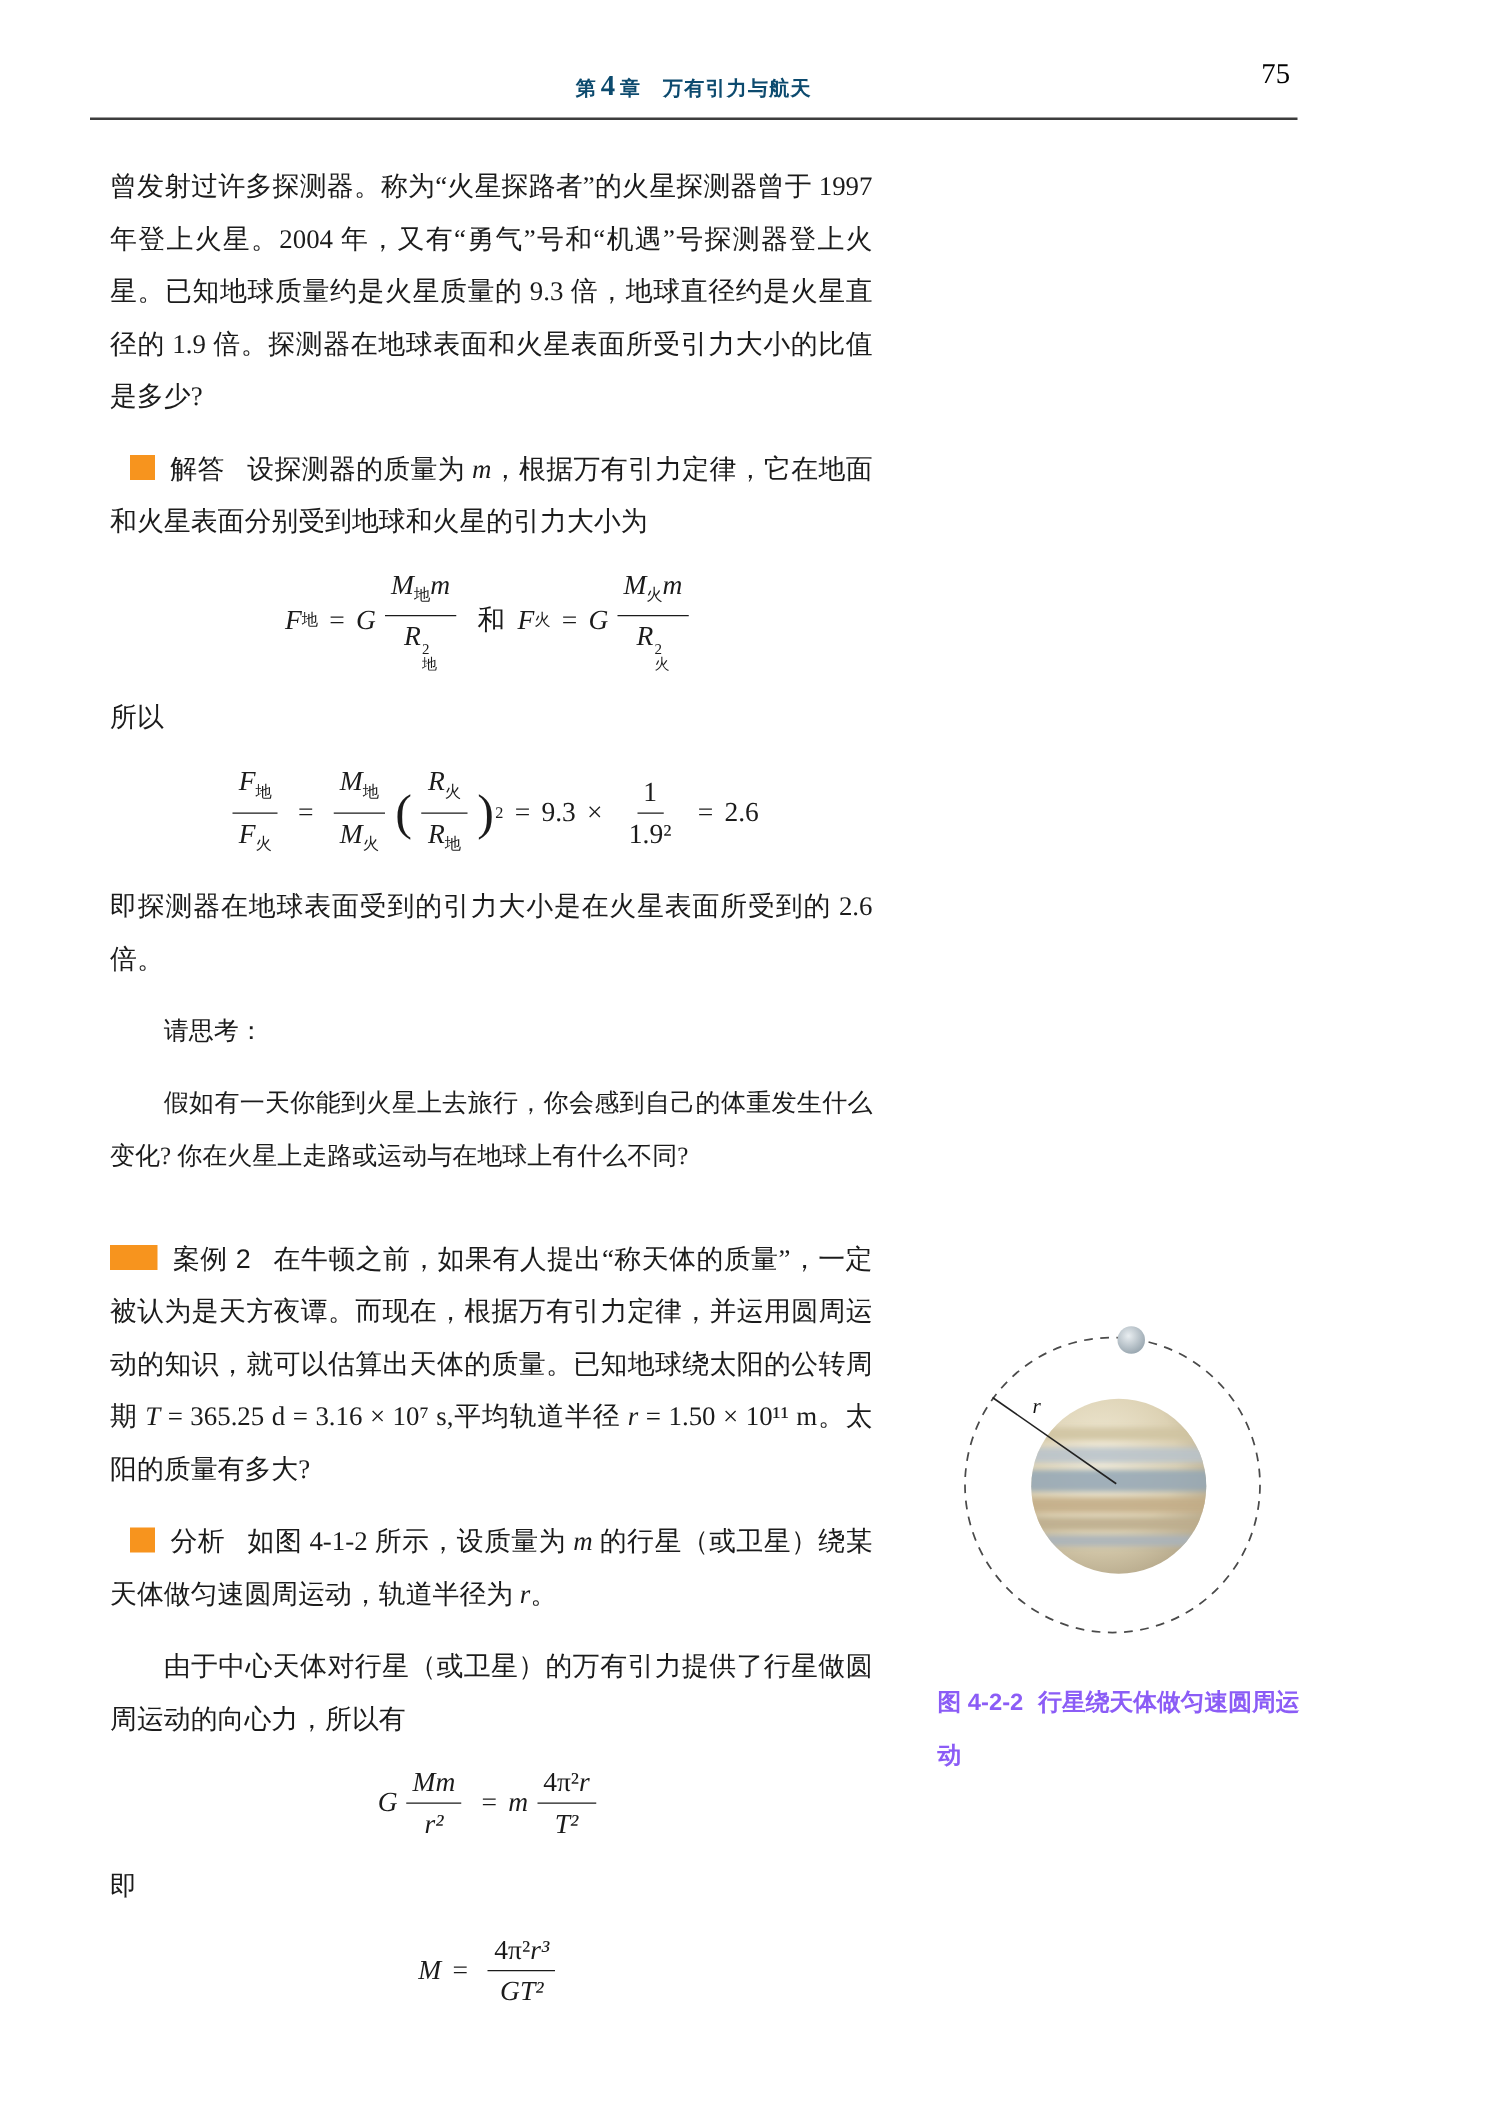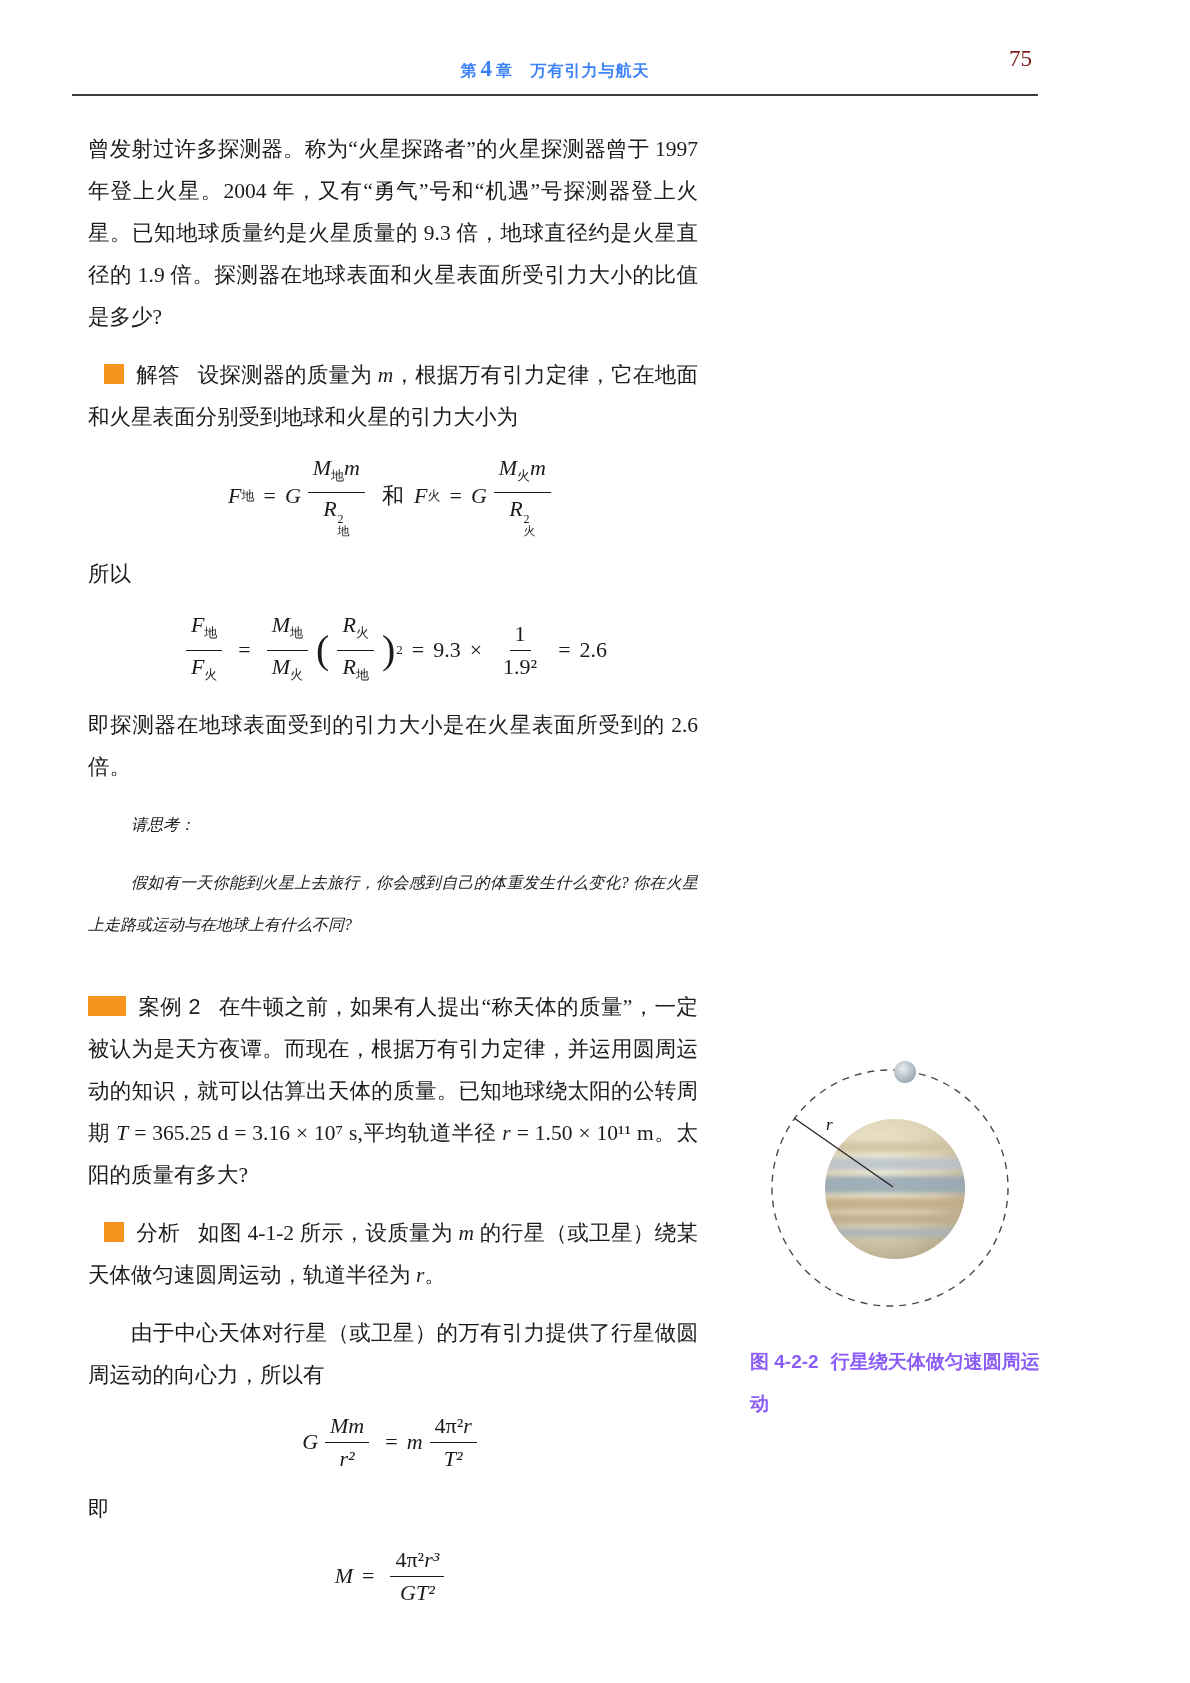--- a/index.html
+++ b/index.html
@@ -15,43 +15,43 @@
 
   
   .page-header {
     position:absolute; left:72px; top:56px; width:966px;
     border-bottom:2px solid #3d3d3d;
     padding-bottom:12px;
   }
   .chapter-heading {
     text-align:center;
     font-family:"Liberation Sans","DejaVu Sans",sans-serif;
-    font-weight:bold; font-size:16px; color:#3b82f6;
+    font-weight:bold; font-size:16px; color:#0c4a6e;
     letter-spacing:1px;
   }
   .chapter-num {
     font-family:"Liberation Serif","DejaVu Serif",serif;
     font-size:23px; padding:0 3px; font-weight:bold;
   }
   .chapter-title { margin-left:12px; }
   .page-number {
     position:absolute; right:6px; top:-10px;
-    font-size:23px; font-family:"Liberation Serif",serif; color:#7f1d1d;
+    font-size:23px; font-family:"Liberation Serif",serif; color:#000000;
   }
 
   
   .text-col {
     position:absolute; left:72px; top:112px; width:642px;
     font-size:21.5px; line-height:42px;
     text-align:justify;
   }
   .text-col p { margin:16px; }
   .indent1 { text-indent:16px; }
   .indent2 { text-indent:43px; }
-  .kai { font-style:italic; font-size:16px; }
+  .kai { font-size:20px; }
   .var { font-style:italic; font-family:"Liberation Serif","DejaVu Serif",serif; }
 
   .marker {
     display:inline-block; background:#F7941E;
     vertical-align:-2px; margin-right:12px;
   }
   .marker.sq { width:20px; height:20px; }
   .marker.rect { width:38px; height:20px; }
   .label-hei {
     font-family:"Liberation Sans","DejaVu Sans",sans-serif;

